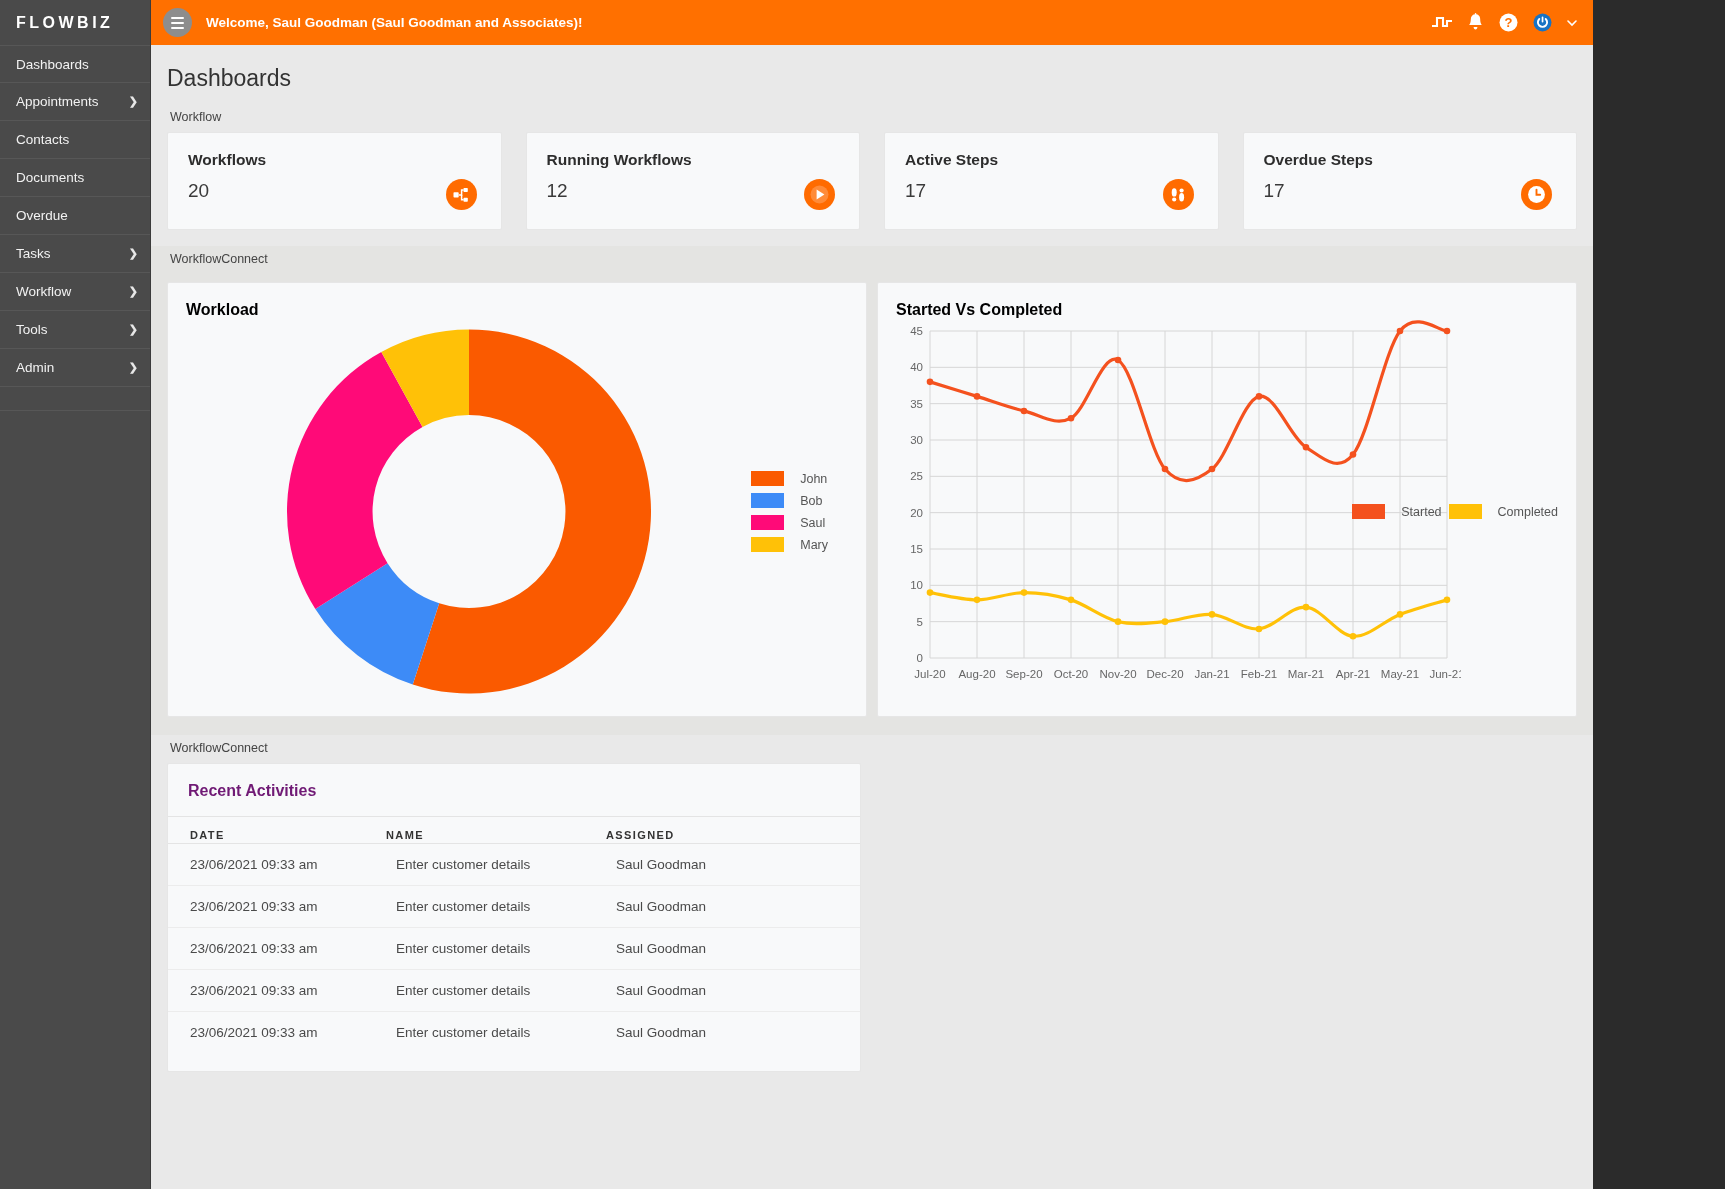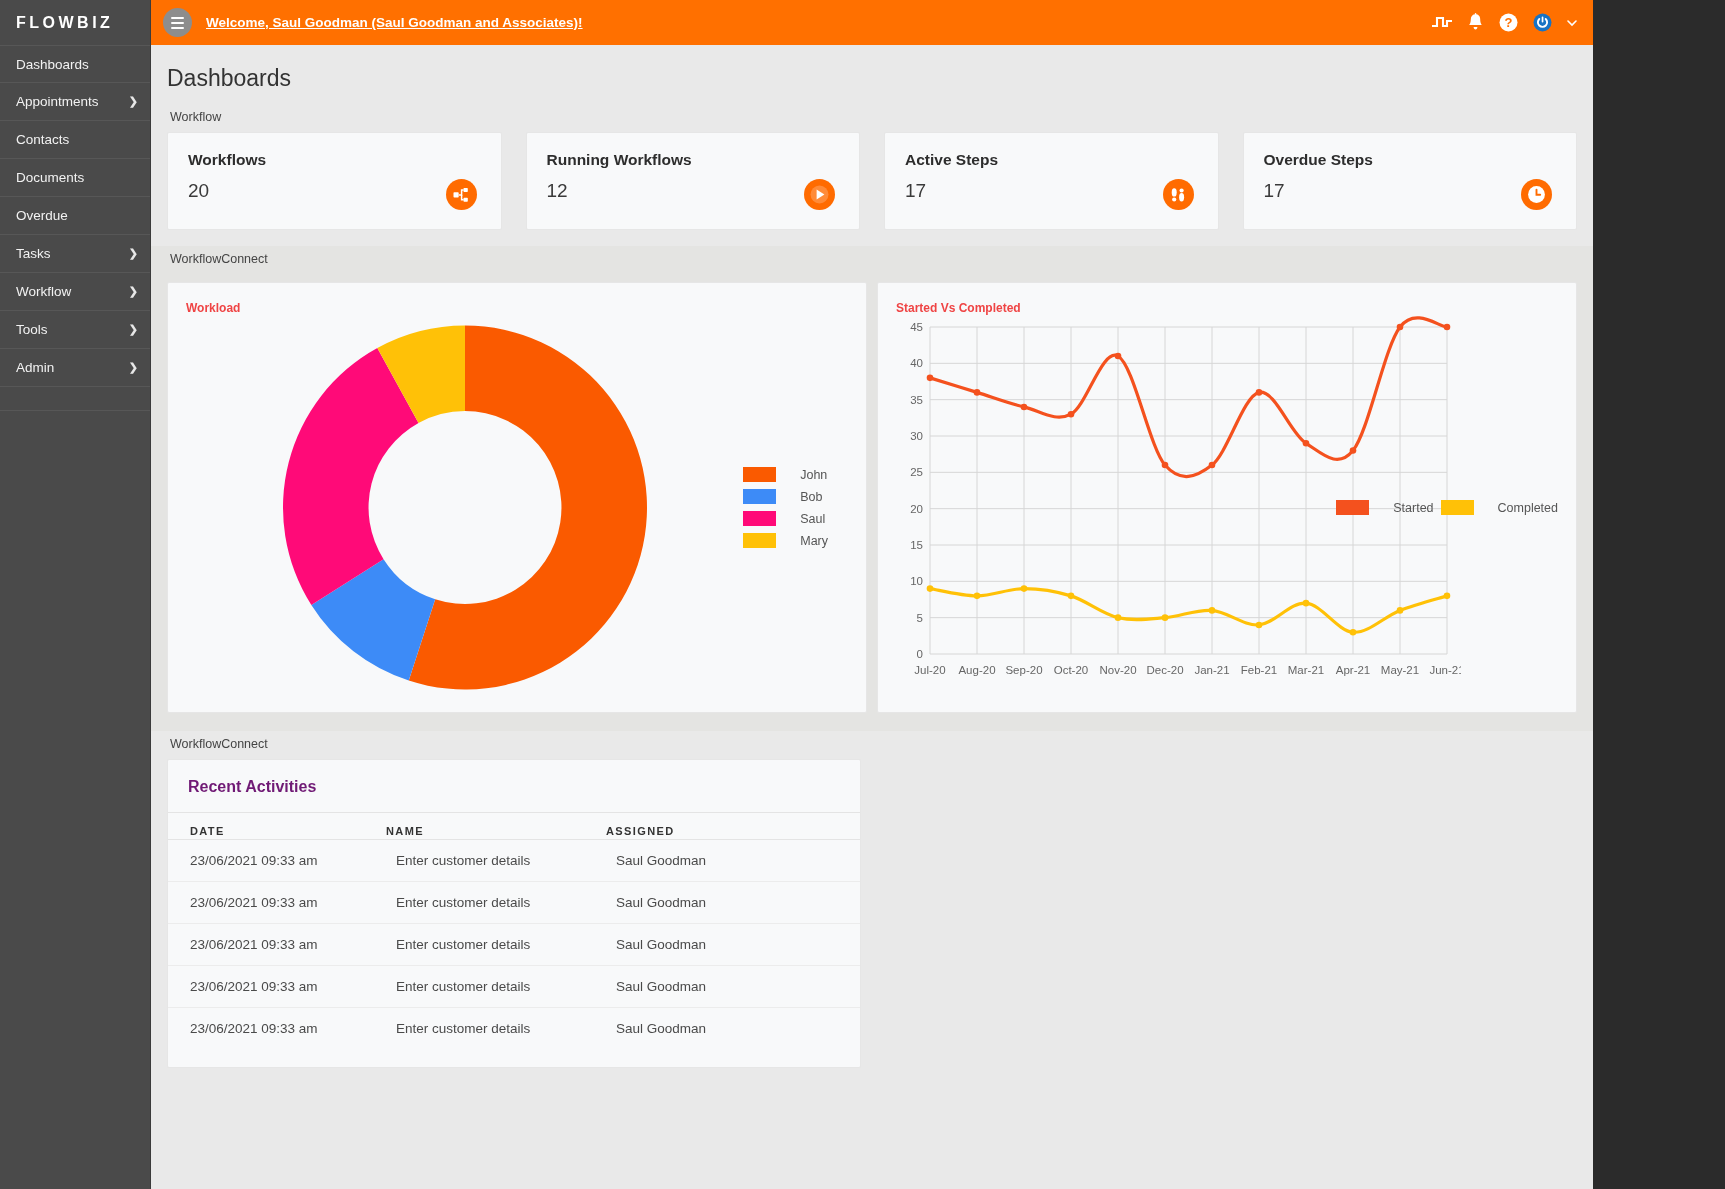--- a/index.html
+++ b/index.html
@@ -38,21 +38,20 @@
   }
   .hamburger {
     width: 29px; height: 29px; border-radius: 50%; background: #8d8d8d;
     display: flex; flex-direction: column; align-items: center; justify-content: center;
     gap: 3px; cursor: pointer; flex: 0 0 29px;
   }
   .hamburger i { display: block; width: 13px; height: 2px; background: #fff; border-radius: 1px; }
   .welcome {
     color: #fff; font-size: 13.5px; font-weight: bold; margin-left: 14px;
     white-space: nowrap;
-    text-decoration: underline;
   }
   .topbar-right { margin-left: auto; display: flex; align-items: center; gap: 15px; }
   .ticon { cursor: pointer; display: flex; align-items: center; justify-content: center; }
 
   .content { flex: 1; overflow: hidden; background: #e9e9e9; }
   .page-title {
     font-size: 23px; color: #333; padding: 20px 0 12px 16px; font-weight: normal;
   }
 
   .section { padding: 0 16px; }
@@ -74,25 +73,25 @@
     border-radius: 50%; background: #ff6b00; display: flex;
     align-items: center; justify-content: center;
   }
 
   
   .chart-row { display: flex; gap: 10px; padding: 8px 0 18px 0; }
   .chart-card {
     flex: 1; background: #f8f9fa; border: 1px solid #e6e6e6; border-radius: 2px;
     padding: 18px 18px 12px 18px; min-width: 0;
   }
-  .chart-title { font-size: 12px; color: #ef4444; font-weight: bold; }
+  .chart-title { font-size: 16px; color: #000000; font-weight: bold; }
   .donut-wrap { display: flex; align-items: center; height: 385px; }
   .donut-holder { flex: 1; display: flex; align-items: center; justify-content: center; }
   .legend { display: flex; flex-direction: column; gap: 7px; padding-right: 20px; }
-  .legend-row { display: flex; align-items: center; gap: 24px; text-align: right; }
+  .legend-row { display: flex; align-items: center; gap: 16px; text-align: right; }
   .legend-swatch { width: 33px; height: 15px; display: block; }
   .legend-label { font-size: 12.5px; color: #555; }
 
   .line-wrap { display: flex; align-items: center; height: 385px; }
   .line-holder { flex: 1; min-width: 0; }
   .legend-right { display: flex; flex-direction: row; gap: 7px; padding-left: 10px; }
 
   
   .table-band { padding-bottom: 10px; }
   .table-row-outer { display: flex; }

